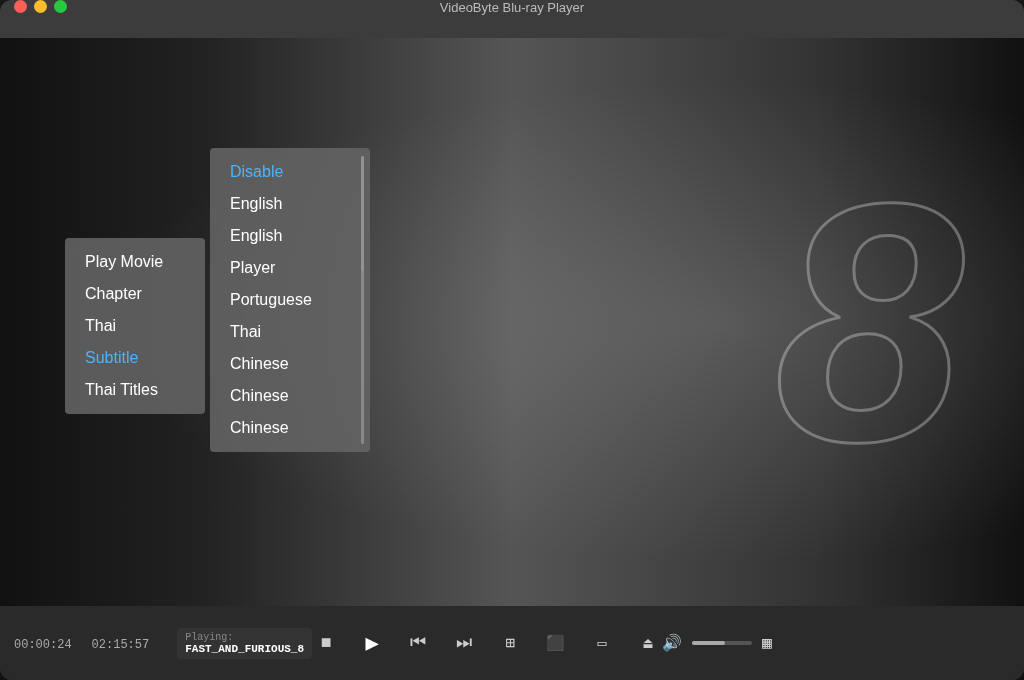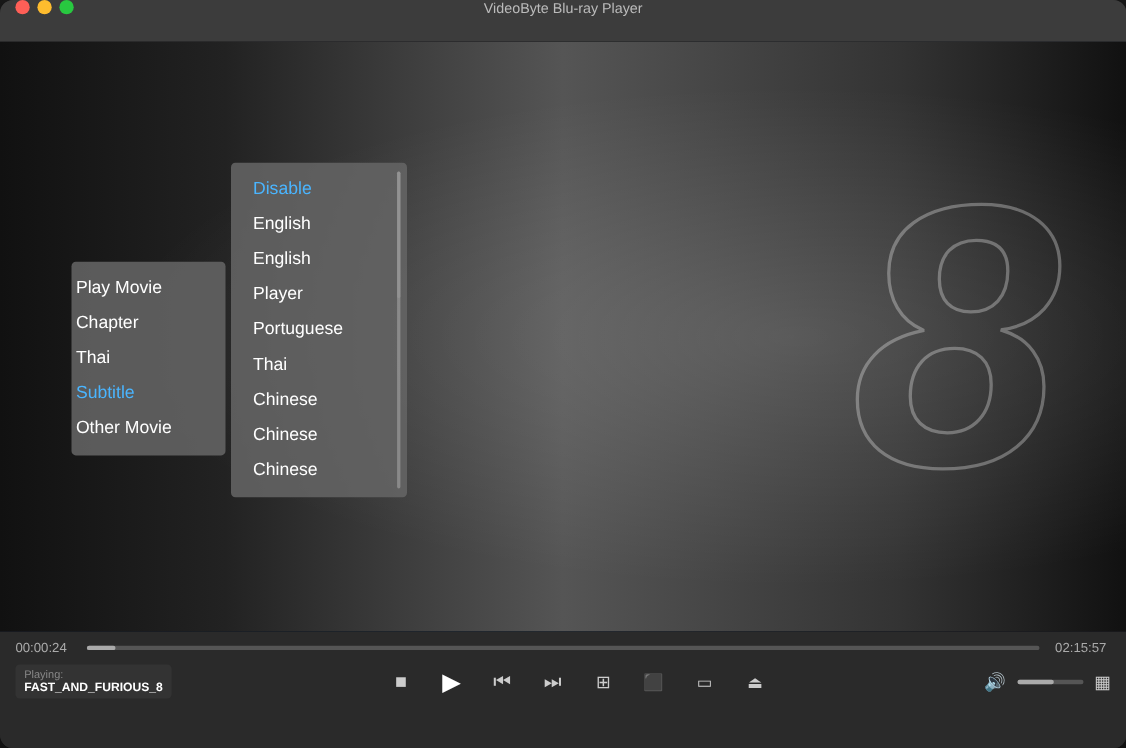--- a/index.html
+++ b/index.html
@@ -88,21 +88,21 @@
       position: absolute;
       left: 65px;
       top: 200px;
       background: rgba(100,100,100,0.88);
       border-radius: 4px;
       padding: 8px 0;
       min-width: 140px;
       z-index: 10;
     }
     .context-menu-item {
-      padding: 7px 4px;
+      padding: 7px 20px;
       color: #fff;
       font-size: 16px;
       cursor: pointer;
       white-space: nowrap;
     }
     .context-menu-item.active {
       color: #4ab5ff;
     }
     
     .submenu {
@@ -138,25 +138,26 @@
     .submenu-scrollbar-thumb {
       position: absolute;
       top: 0;
       height: 40%;
       width: 100%;
       background: rgba(150,150,150,0.7);
       border-radius: 2px;
     }
     
     .controls-bar {
-      height: 106px;
+      height: 74px;
       background: #2a2a2a;
       display: flex;
-      flex-direction: column;
+      flex-direction: row;
       flex-shrink: 0;
+      font-family: Liberation Mono, monospace;
     }
     .progress-area {
       display: flex;
       align-items: center;
       padding: 8px 14px 4px;
       gap: 10px;
     }
     .time-left {
       color: #aaa;
       font-size: 12px;
@@ -272,21 +273,21 @@
     <div class="movie-bg"></div>
     <div class="movie-bg-overlay"></div>
 
     <div class="big-number">8</div>
 
     <div class="context-menu">
       <div class="context-menu-item">Play Movie</div>
       <div class="context-menu-item">Chapter</div>
       <div class="context-menu-item">Thai</div>
       <div class="context-menu-item active">Subtitle</div>
-      <div class="context-menu-item">Other Movie</div>
+      <div class="context-menu-item">Thai Titles</div>
     </div>
 
     <div class="submenu">
       <div class="submenu-scrollbar">
         <div class="submenu-scrollbar-thumb"></div>
       </div>
       <div class="submenu-item active">Disable</div>
       <div class="submenu-item">English</div>
       <div class="submenu-item">English</div>
       <div class="submenu-item">Player</div>

